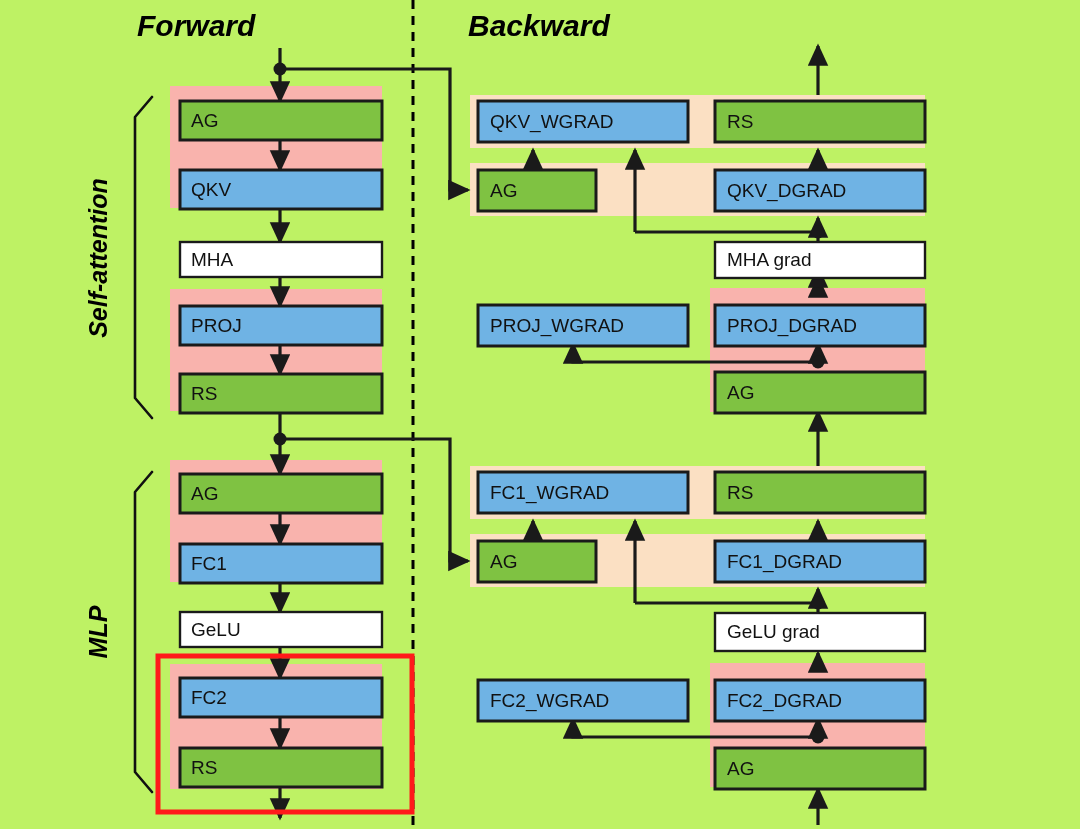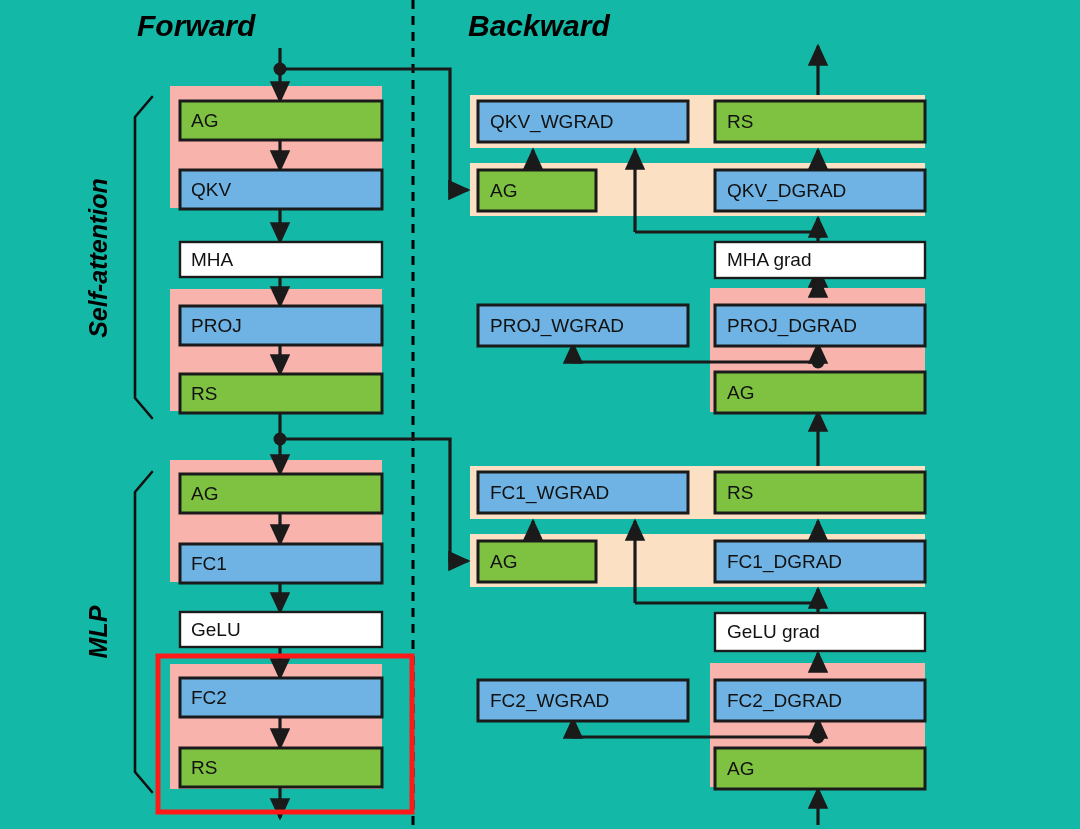--- a/index.html
+++ b/index.html
@@ -1,17 +1,17 @@
 <!DOCTYPE html>
 <html><head>
 <meta charset="utf-8">
 <style>
   html,body{margin:0;padding:0;background:#fff;}
   body{width:1080px;height:829px;font-family:"Liberation Sans",sans-serif;overflow:hidden;}
-  #stage{position:relative;width:1080px;height:829px;background:#14b8a6;text-decoration:underline;}
+  #stage{position:relative;width:1080px;height:829px;background:#bef264;text-decoration:underline;}
   svg{display:block;}
   .blk-text{font-family:"Liberation Sans",sans-serif;font-size:19px;fill:#111;dominant-baseline:middle;}
   .hdr{font-family:"Liberation Sans",sans-serif;font-size:30px;font-weight:bold;font-style:italic;fill:#000;}
   .grp{font-family:"Liberation Sans",sans-serif;font-size:25px;font-weight:bold;font-style:italic;fill:#000;}
 </style>
 </head>
 <body>
 
 <div id="stage">
 <svg width="1080" height="829" viewBox="0 0 1080 829" xmlns="http://www.w3.org/2000/svg">

